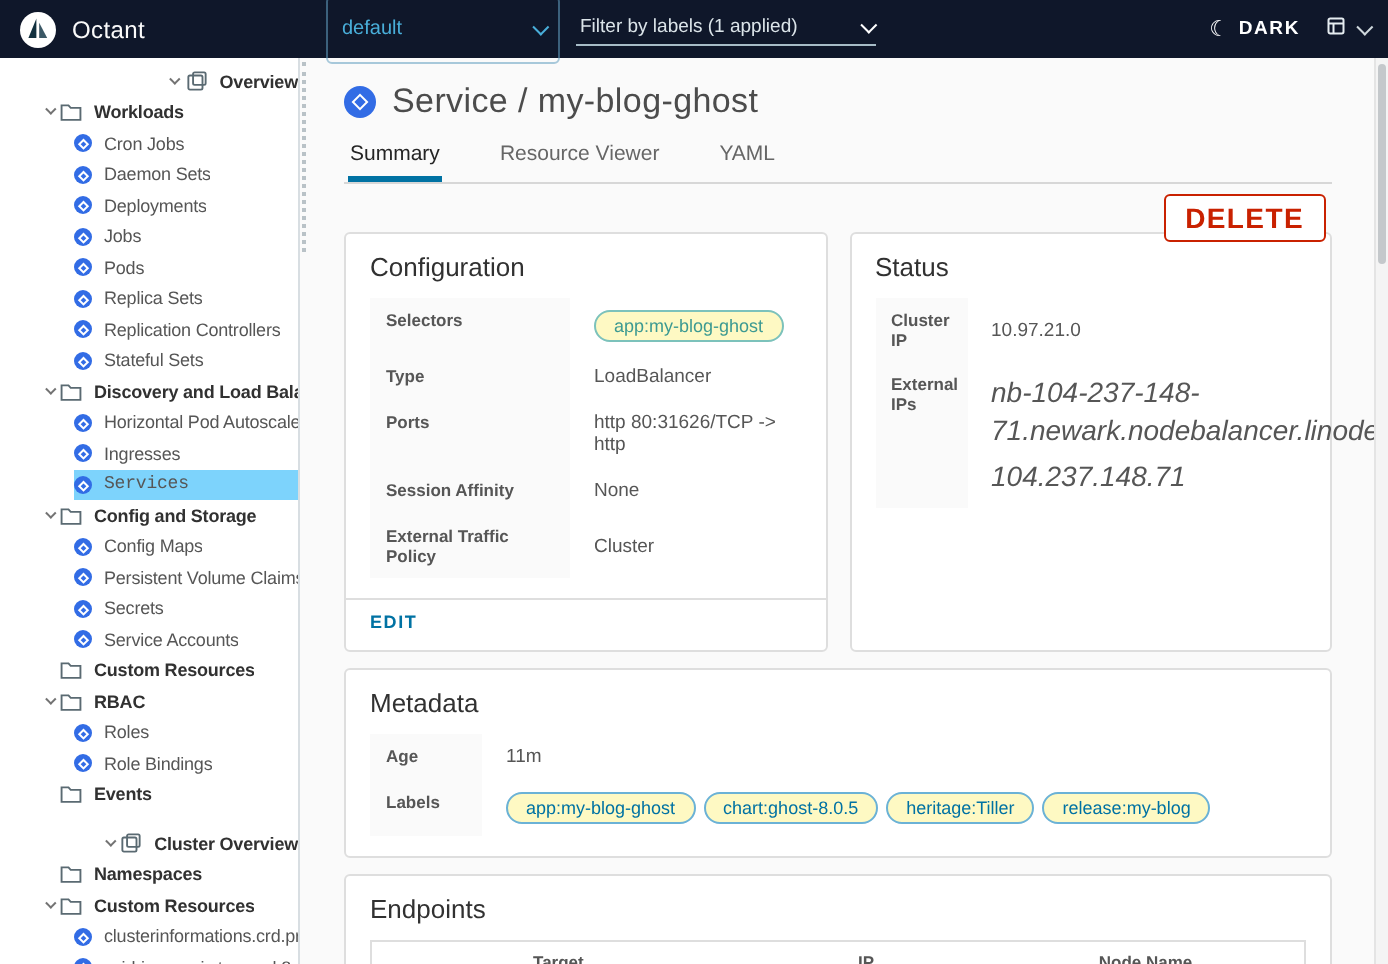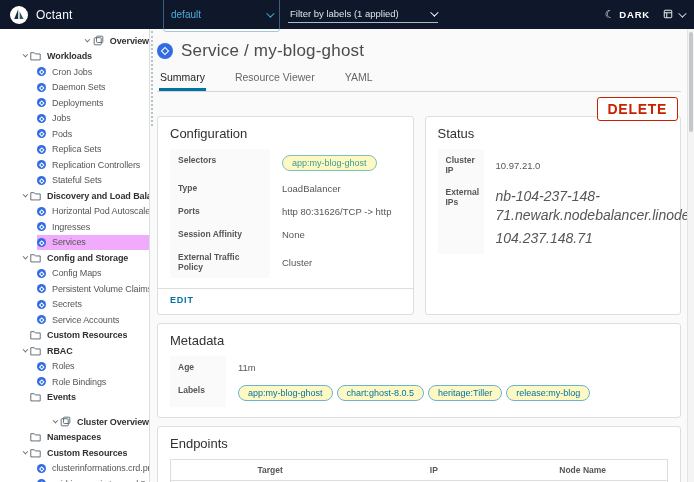--- a/index.html
+++ b/index.html
@@ -28,26 +28,26 @@
   .nav-row { height:15.5px; display:flex; align-items:center; font-size:9px; letter-spacing:-.1px; white-space:nowrap; overflow:hidden; cursor:default; }
   .nav-row.gap { margin-top:9px; }
   .nav-row .chev { width:13px; flex:none; color:#737373; display:flex; justify-content:center; }
   .nav-row .chev .chev-css { width:4px; height:4px; border-width:1px; }
   .nav-row .ic { flex:none; display:flex; align-items:center; margin-right:6px; }
   .lvl0 { margin-left:4px;justify-content:flex-end; }
   .lvl1 { margin-left:17px; }
   .lvl2 { margin-left:37px; }
   .nav-row.bold .nlabel { font-weight:700; color:#313131; }
   .nav-row .nlabel { color:#565656; overflow:hidden; }
-  .nav-row.active { background:#f0abfc; }
+  .nav-row.active { background:#7dd3fc;font-family:Liberation Mono, monospace; }
   .kicon { width:9px; height:9px; border-radius:50%; background:#326ce5; display:inline-flex; align-items:center; justify-content:center; }
   .kicon i { width:3.5px; height:3.5px; border:1px solid #fff; transform:rotate(45deg); display:block; }
 
   
-  .main { position:absolute; left:151px; top:29px; right:7px; bottom:0; padding:0 6px; overflow:hidden; background:#fafafa; }
+  .main { position:absolute; left:151px; top:29px; right:7px; bottom:0; padding:0 21px; overflow:hidden; background:#fafafa; }
   .page-head { display:flex; align-items:center; gap:8px; margin-top:12px; }
   .svc-icon { width:16px; height:16px; border-radius:50%; background:#326ce5; display:inline-flex; align-items:center; justify-content:center; flex:none; }
   .svc-icon i { width:6px; height:6px; border:1.4px solid #fff; transform:rotate(45deg); display:block; }
   .page-title { font-size:17px; color:#4c4c4c; font-weight:400; letter-spacing:.2px; }
   .tabs { display:flex; gap:28px; margin-top:7px; border-bottom:1px solid #d7d7d7; padding-left:2px; }
   .tab { font-size:10.5px; color:#666; padding:3px 1px 5px; border-bottom:3px solid transparent; cursor:pointer; }
   .tab.active { color:#252525; border-bottom-color:#0072a3; }
   .actions-row { height:24px; position:relative; }
   .delete-btn { position:absolute; right:3px; top:5px; background:#fff; border:1px solid #c92100; color:#c92100; border-radius:3px; font-size:14px; font-weight:700; letter-spacing:.7px; padding:3px 10px; cursor:pointer; font-family:inherit; }
 

